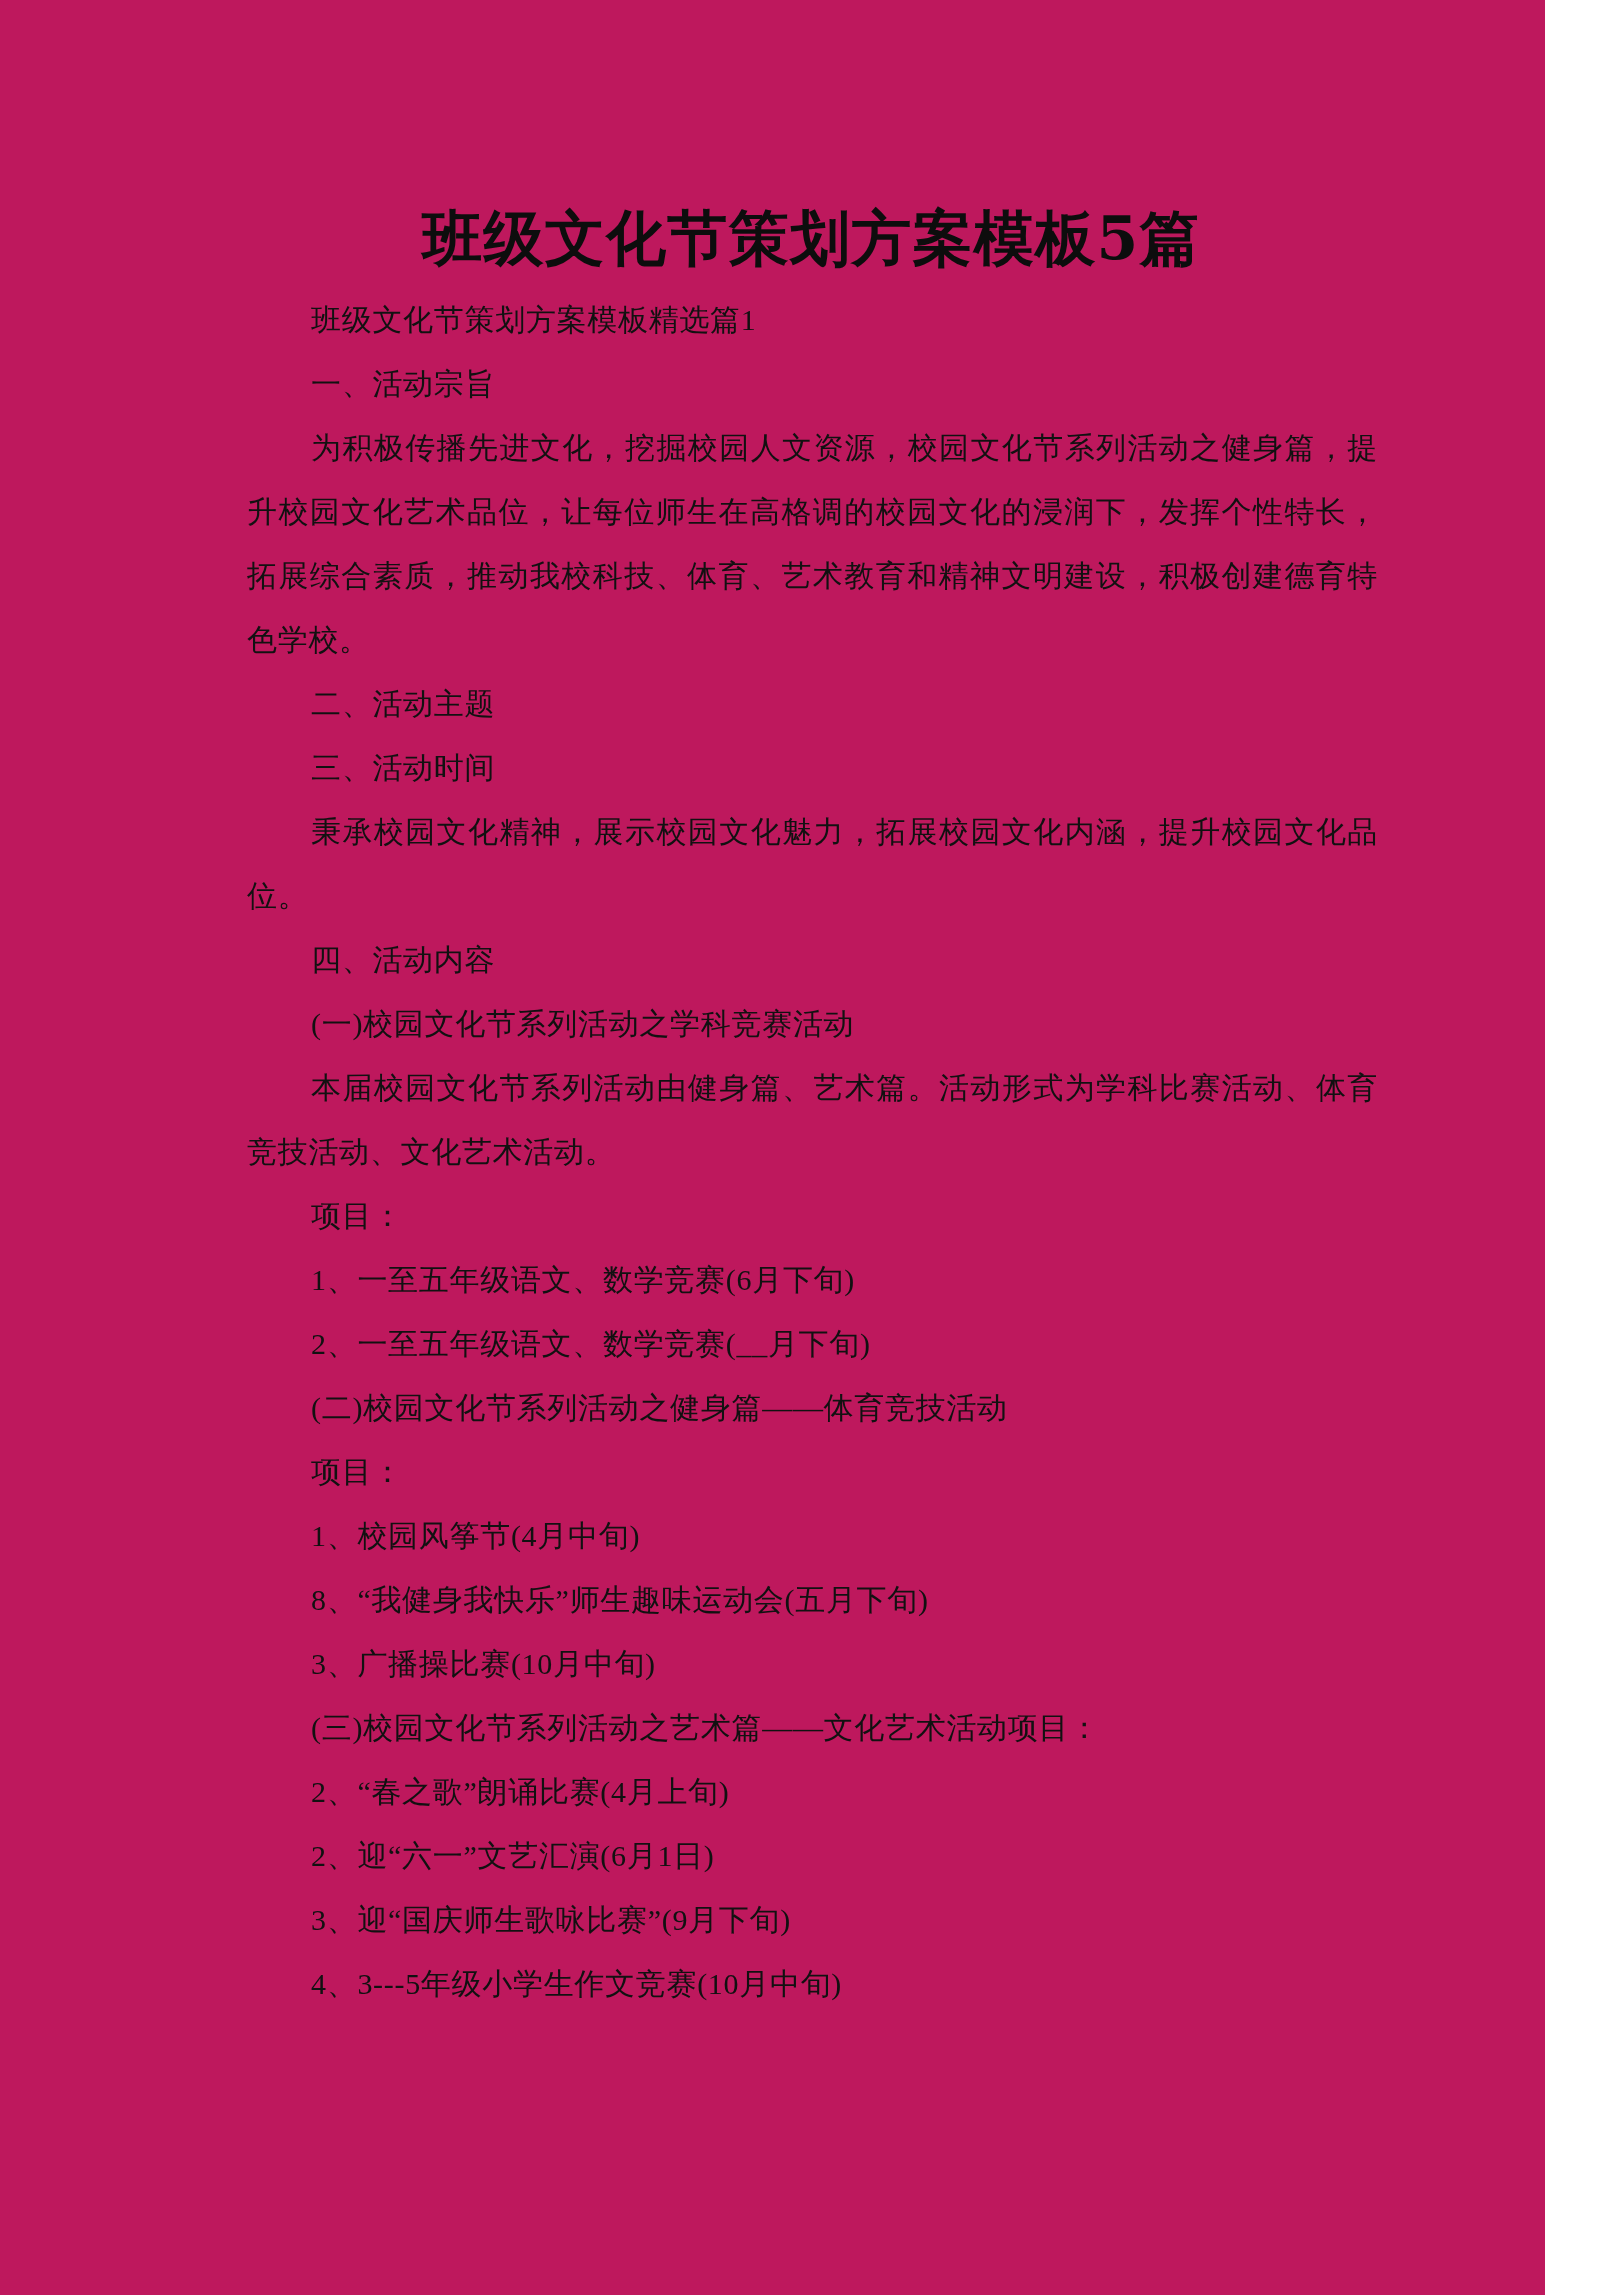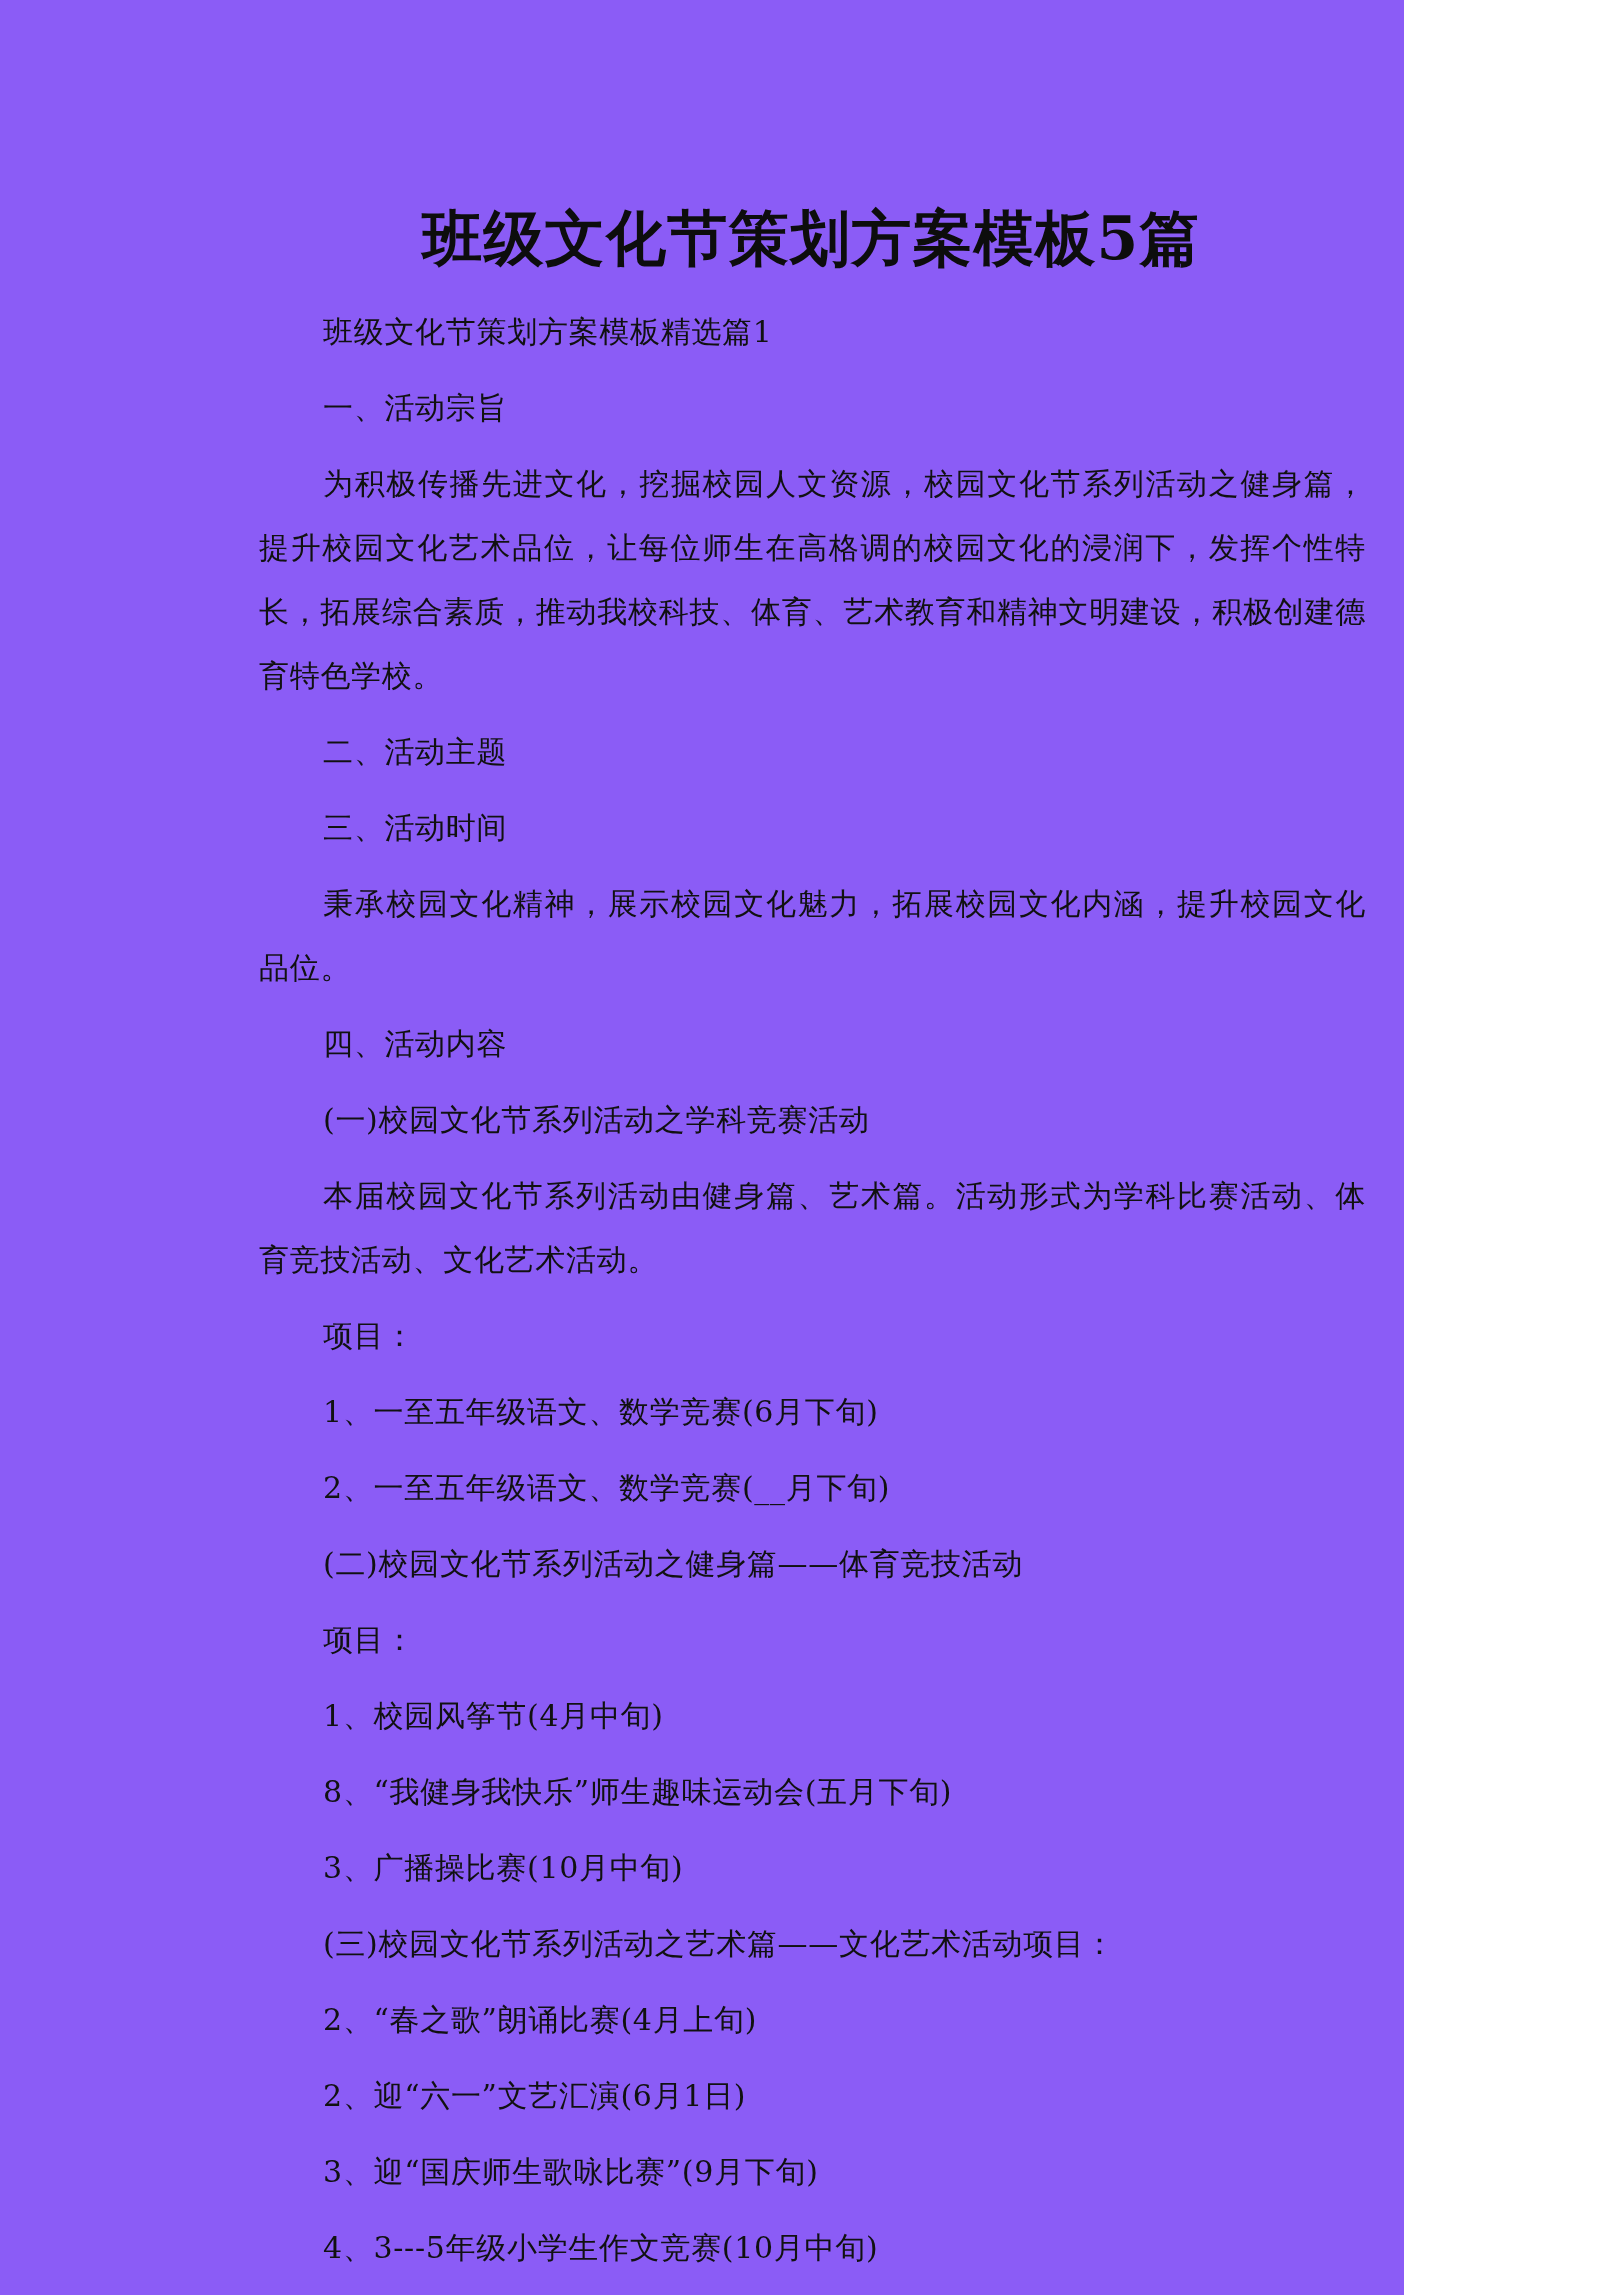--- a/index.html
+++ b/index.html
@@ -12,23 +12,23 @@
       height: 2295px;
       position: relative;
       overflow: hidden;
       color: #111111;
       font-family: "DejaVu Serif", "Liberation Serif", serif;
     }
     .page {
       position: absolute;
       left: 0;
       top: 0;
-      width: 1404px;
+      width: 1545px;
       height: 2295px;
-      background: #8b5cf6;
+      background: #be185d;
     }
     .title {
       position: absolute;
       left: 0;
       top: 196px;
       width: 1623px;
       text-align: center;
       font-size: 60px;
       line-height: 85px;
       font-weight: bold;
@@ -39,24 +39,25 @@
       position: absolute;
       left: 247px;
       top: 288px;
       width: 1131px;
       font-size: 30px;
       line-height: 64px;
       letter-spacing: 0.7px;
       text-align: justify;
     }
     .p {
-      margin: 12px;
+      margin: 0;
       padding: 0;
       text-indent: 64px;
       word-break: break-all;
+      font-family: Liberation Serif, serif;
     }
   </style>
 </head>
 <body>
 
 <div class="page">
   <div class="title">班级文化节策划方案模板5篇</div>
 
   <div class="body">
     <p class="p">班级文化节策划方案模板精选篇1</p>

